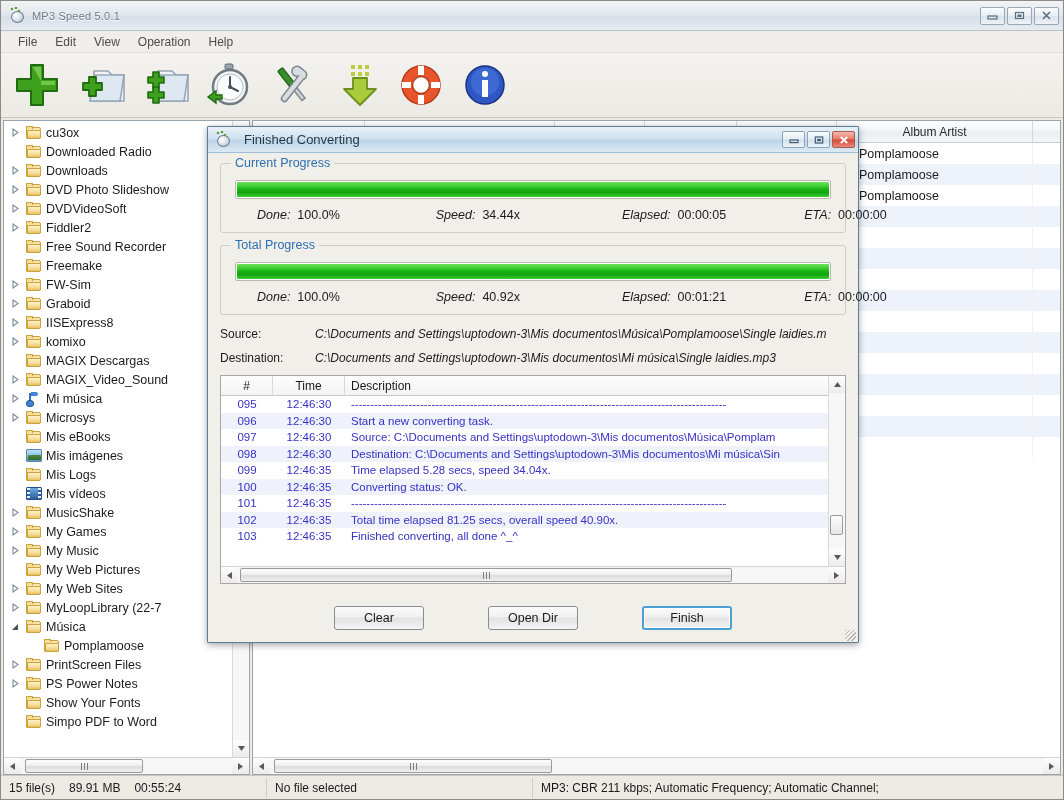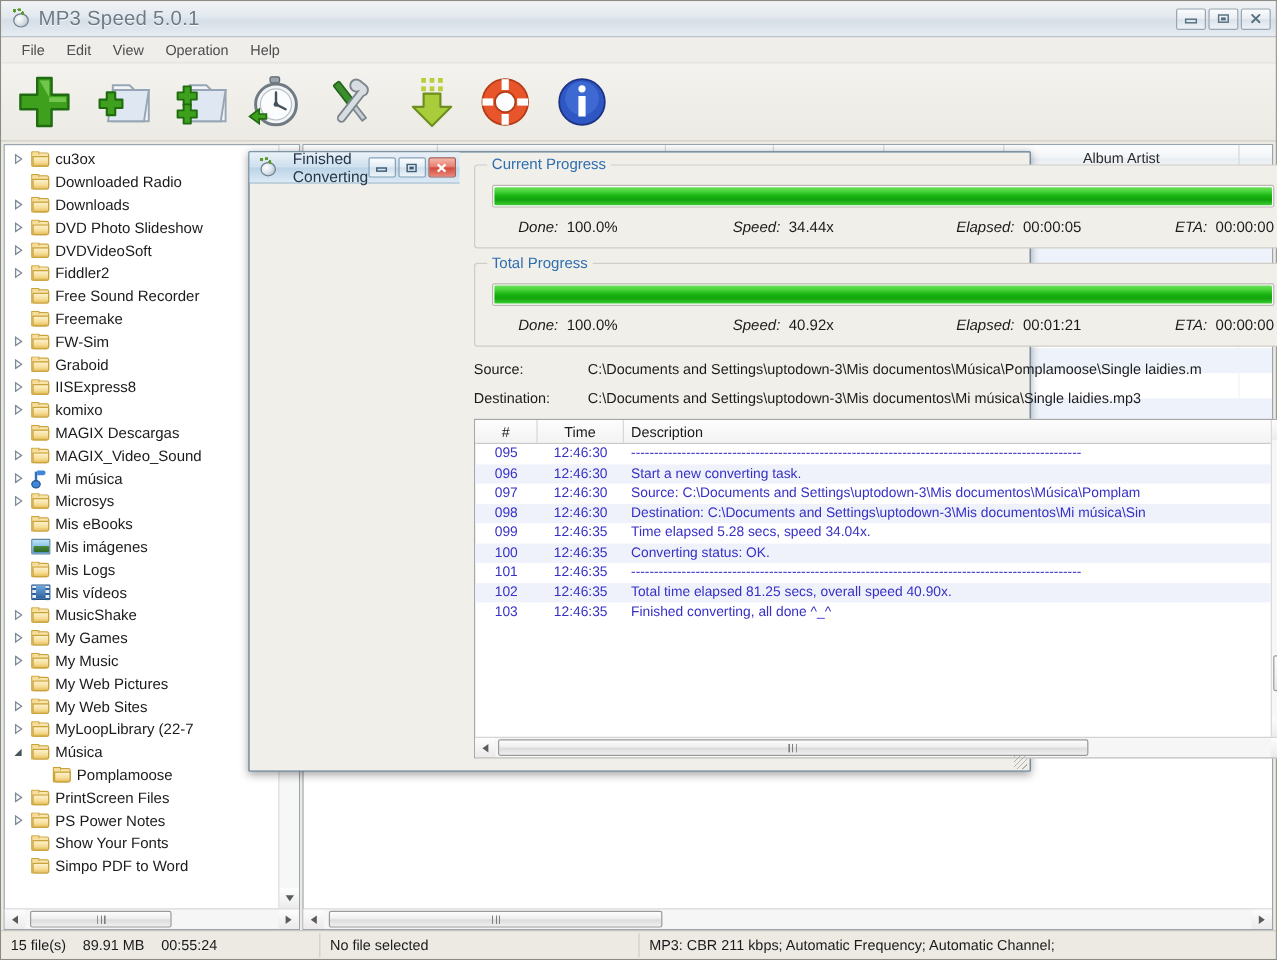--- a/index.html
+++ b/index.html
@@ -32,21 +32,21 @@
     border: 1px solid #6c7f8d;
   }
   .title-icon .spark {
     position: absolute; left: 1px; top: 0px; width: 10px; height: 7px;
     background:
       radial-gradient(circle at 2px 2px, #5a9a2e 0 1.4px, transparent 1.6px),
       radial-gradient(circle at 6px 1px, #5a9a2e 0 1.4px, transparent 1.6px),
       radial-gradient(circle at 9px 4px, #5a9a2e 0 1.4px, transparent 1.6px);
   }
   .title-text {
-    color: #6d7b86; font-size: 17px; letter-spacing: .2px;
+    color: #6d7b86; font-size: 11px; letter-spacing: .2px;
     text-shadow: 0 1px 0 #ffffff;
   }
   .win-btns { margin-left: auto; display: flex; gap: 2px; }
   .win-btn {
     width: 25px; height: 18px; border: 1px solid #9aa7b2; border-radius: 2px;
     background: linear-gradient(to bottom, #fbfcfd 0%, #e9eef3 48%, #dae2ea 52%, #eef3f7 100%);
     display: flex; align-items: center; justify-content: center;
   }
   .win-btn svg { display: block; }
   
@@ -175,21 +175,21 @@
     height: 24px; flex: 0 0 24px; display:flex; align-items:center;
     background: #eceae3; border-top:1px solid #c9c6bf;
   }
   .sb-sec { height:20px; display:flex; align-items:center; padding:0 8px;
     font-size:12px; color:#1b1b1b; border-right:1px solid #d0cdc6; }
   
   .dialog {
     position:absolute; left:206px; top:125px; width:652px; height:517px;
     background:#f1efe9; border:1px solid #5a7c96; border-radius:1px;
     box-shadow: 0 2px 7px rgba(0,0,0,.35);
-    display:flex; flex-direction:row;
+    display:flex; flex-direction:column;
   }
   .dlg-title {
     height:26px; flex:0 0 26px; display:flex; align-items:center; padding:0 3px 0 7px;
     background: linear-gradient(to bottom,#e9f1f8 0%,#cfe0ee 48%,#bcd4e7 52%,#dceaf5 100%);
     border-bottom:1px solid #9fbdd4;
   }
   .dlg-title-text { font-size:13px; color:#24384a; margin-left:6px; }
   .dlg-btns { margin-left:auto; display:flex; gap:2px; }
   .dlg-btn { width:23px; height:17px; border:1px solid #8aa3b7; border-radius:2px;
     background: linear-gradient(to bottom,#fbfdfe,#e2ecf4 48%,#d1e0ec 52%,#edf4f9);
@@ -211,21 +211,21 @@
   }
   .progress-fill {
     height:100%; border-radius:1px;
     background: linear-gradient(to bottom,#6de05a 0%, #49d43c 22%, #19b512 48%, #12a30d 70%, #3ccd32 100%);
   }
   .stat-row { display:flex; align-items:center; margin-top:9px; font-size:12.5px; color:#1b1b1b; }
   .stat-lbl { font-weight:normal;font-style:italic; }
   .stat-val { margin-left:7px; }
   .path-row { display:flex; font-size:12px; color:#1b1b1b; margin-bottom:10px; align-items:baseline; }
   .path-lbl { width:95px; flex:0 0 95px; }
-  .path-val { white-space:nowrap; overflow:hidden; text-overflow:clip; }
+  .path-val { white-space:nowrap; overflow:hidden; text-overflow:clip;font-style:italic; }
   .log-box {
     flex:1 1 auto; border:1px solid #a7a7a7; background:#fff; display:flex; flex-direction:column;
     min-height:0; margin-bottom:10px;
   }
   .log-main { flex:1 1 auto; display:flex; min-height:0; }
   .log-cols { flex:1 1 auto; display:flex; flex-direction:column; min-width:0; }
   .log-header { height:20px; flex:0 0 20px; display:flex; border-bottom:1px solid #c9c9c9;
     background: linear-gradient(to bottom,#fdfdfd,#f3f3f3); }
   .log-h { border-right:1px solid #d8d8d8; display:flex; align-items:center; font-size:12px; color:#1b1b1b; }
   .log-rows { flex:1 1 auto; overflow:hidden; }

